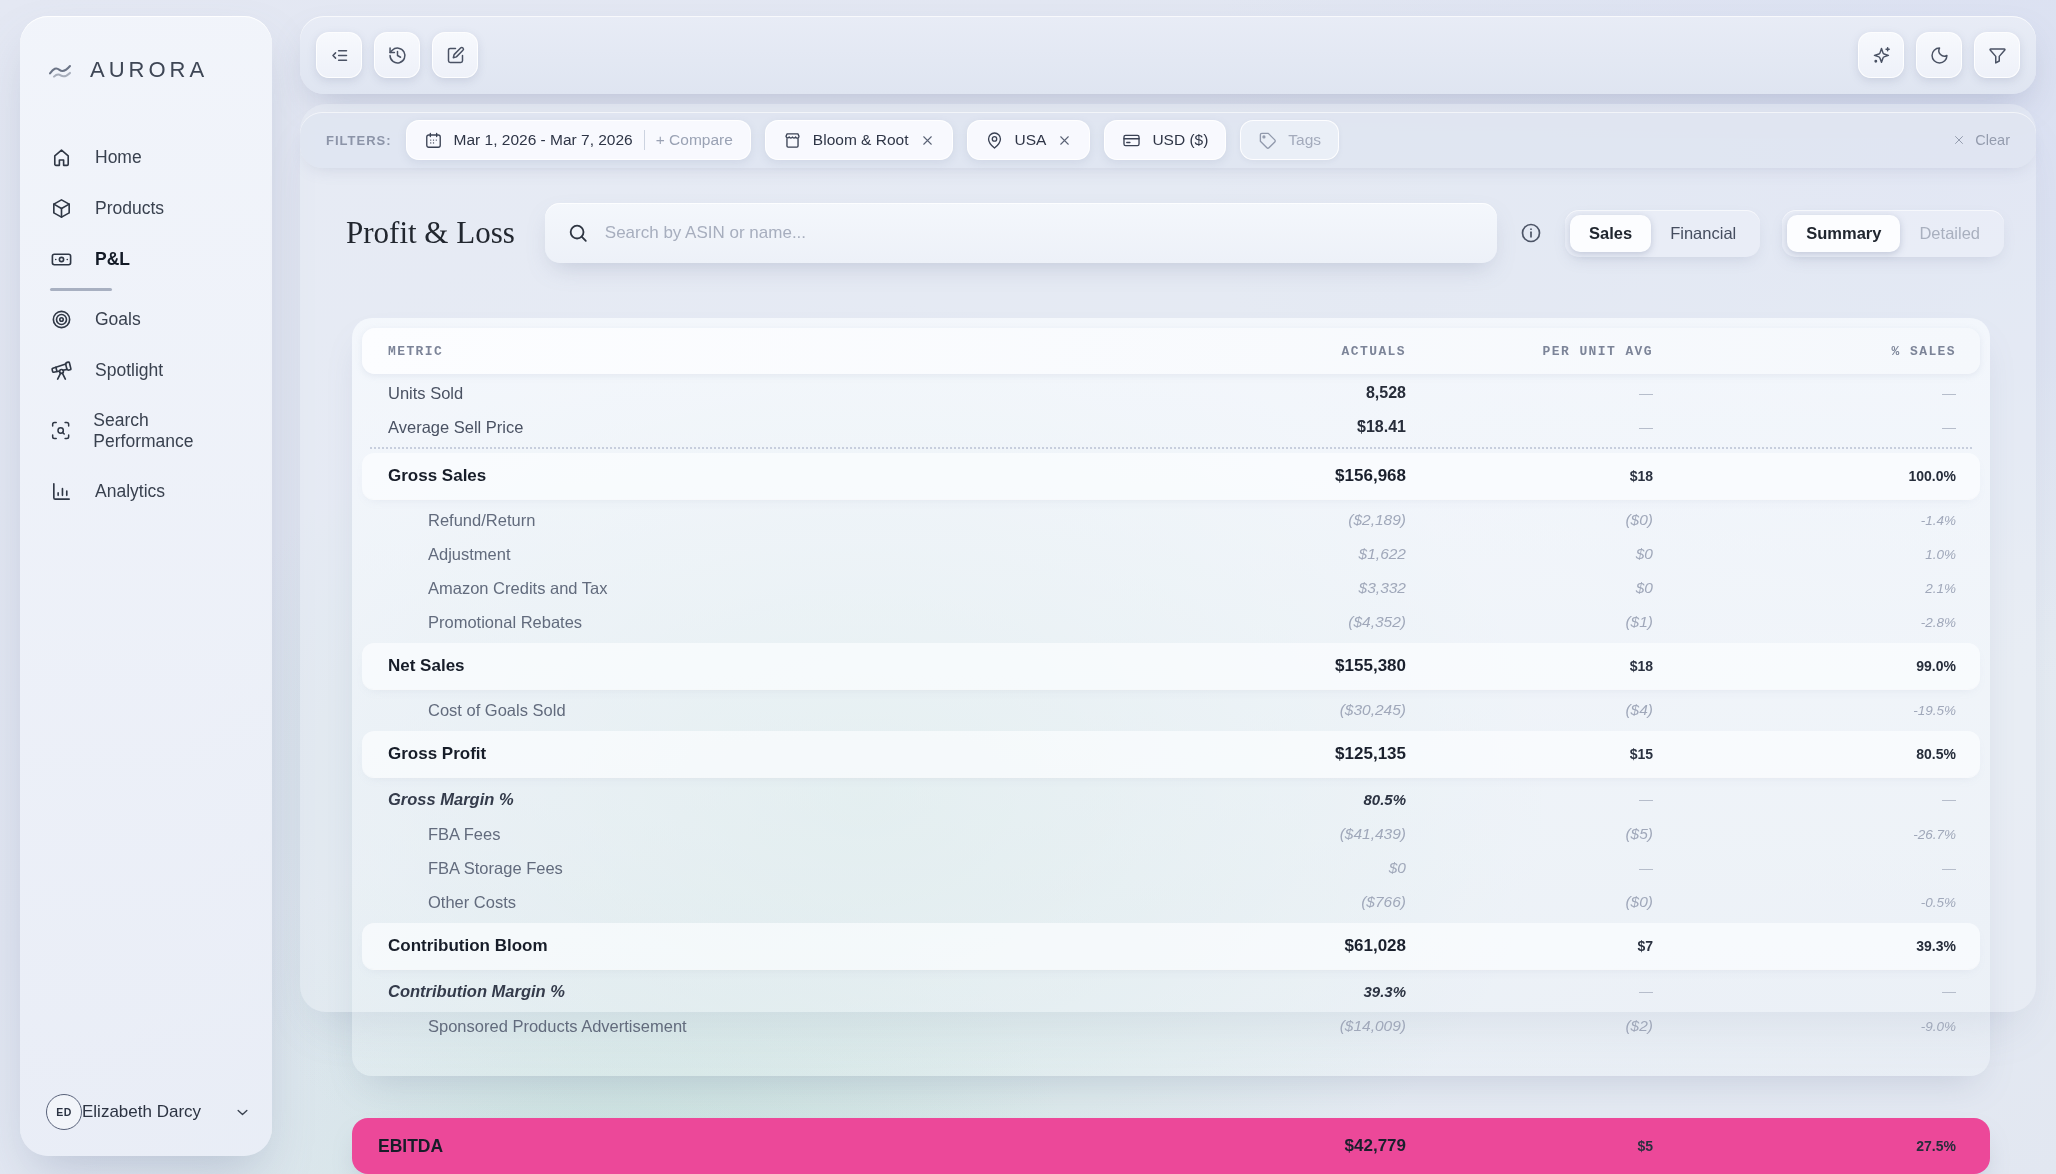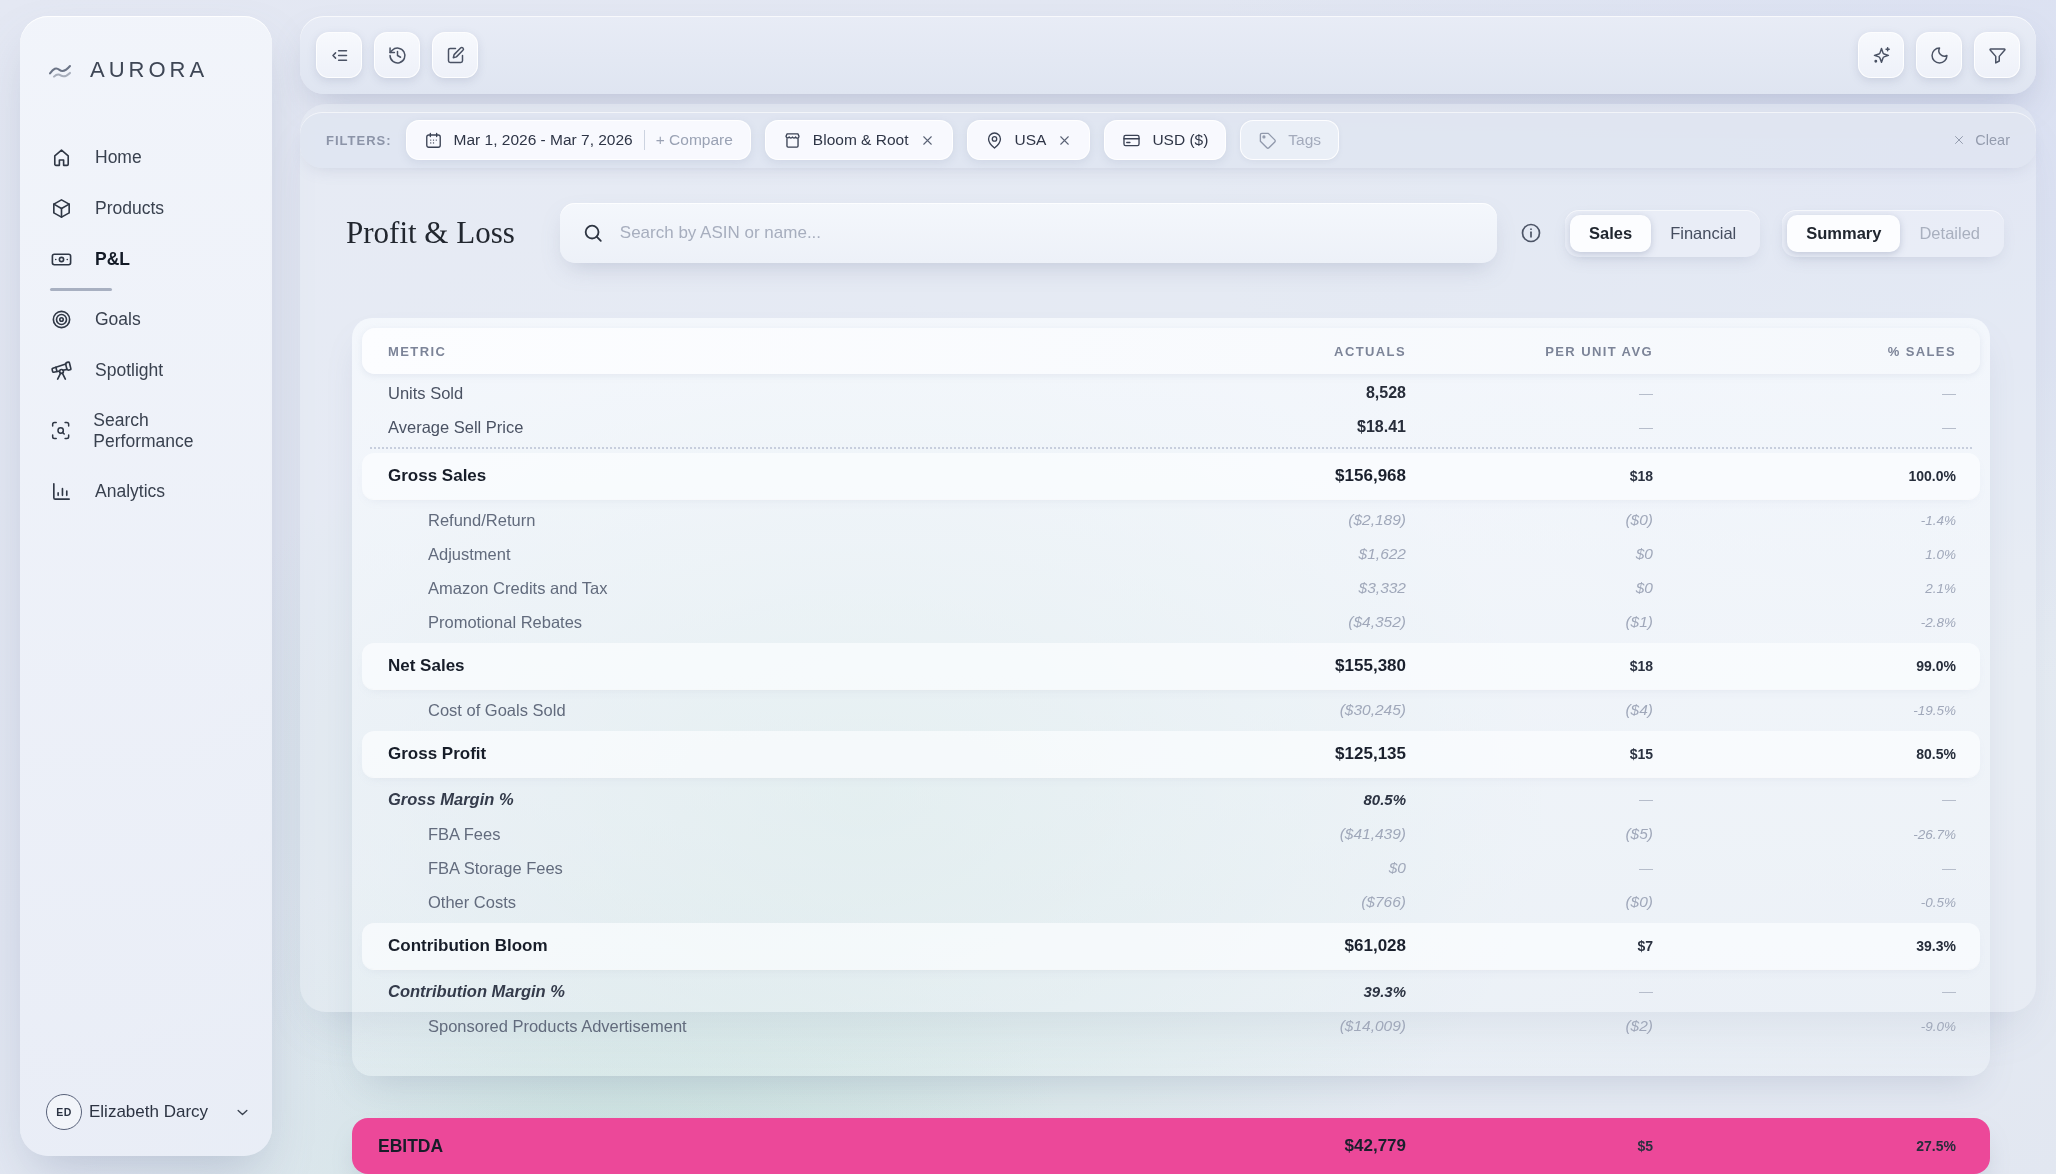--- a/index.html
+++ b/index.html
@@ -24,21 +24,21 @@
     padding:26px 0;
   }
   .logo-row { display:flex; align-items:center; gap:12px; padding:12px 26px; }
   .logo-row .icon { width:32px; height:32px; color:#6b7486; stroke-width:1.5; }
   .brand-name { font-size:22px; letter-spacing:4px; font-weight:500; color:#3e4655; }
   .nav { margin-top:34px; display:flex; flex-direction:column; }
   .nav-item { display:flex; align-items:center; gap:22px; padding:14px 30px; font-size:17.5px; color:#39414f; cursor:pointer; }
   .nav-item .icon { width:23px; height:23px; color:#2f3745; }
   .nav-item.active { color:#131a26; font-weight:700; }
   .nav-underline { width:62px; height:2.5px; background:#a8b0c1; border-radius:2px; margin:3px 0 3px 30px; }
-  .user-row { position:absolute; bottom:26px; left:26px; right:20px; display:flex; align-items:center; gap:7px; cursor:pointer; }
+  .user-row { position:absolute; bottom:26px; left:26px; right:20px; display:flex; align-items:center; gap:0; cursor:pointer; }
   .avatar { width:36px; height:36px; border-radius:50%; border:1.6px solid #59627a; display:grid; place-items:center;
     font-size:10.5px; font-weight:800; color:#2b3343; background:rgba(255,255,255,0.4); letter-spacing:0.5px; }
   .user-name { font-size:17px; color:#2c3342; }
   .user-row .chev { width:19px; height:19px; color:#39414f; margin-left:auto; }
 
   
   .main { position:absolute; left:300px; top:0; width:1736px; height:1174px; }
 
   .toolbar {
     position:absolute; top:16px; left:0; right:0; height:78px; border-radius:24px;
@@ -70,21 +70,21 @@
   .pill .icon { width:19px; height:19px; color:#3a4254; }
   .pill .x-icon { width:15px; height:15px; color:#5a6275; }
   .pill .sep { width:1px; height:20px; background:#ccd3e0; }
   .pill .compare { color:#9aa2b4; }
   .pill.muted { background:rgba(243,246,252,0.55); color:#a4abbc; box-shadow:0 2px 5px rgba(125,137,165,0.1); }
   .pill.muted .icon { color:#9199ac; }
   .clear-btn { margin-left:auto; display:flex; align-items:center; gap:9px; color:#949cae; font-size:14.5px; cursor:pointer; }
   .clear-btn .icon { width:14px; height:14px; }
 
   .title-row { position:absolute; top:96px; left:46px; right:32px; height:66px; display:flex; align-items:center; gap:22px; }
-  .page-title { font-family:"Liberation Serif", serif; font-weight:500; font-size:31px; color:#22272f; white-space:nowrap; margin-right:23px; }
+  .page-title { font-family:"Liberation Serif", serif; font-weight:500; font-size:31px; color:#22272f; white-space:nowrap; margin-right:8px; }
   .search-box { flex:1; height:60px; border-radius:15px; position:relative;
     background:linear-gradient(180deg,#f4f7fc,#edf1f8);
     box-shadow:0 10px 24px -8px rgba(120,132,160,0.35), inset 0 1px 0 rgba(255,255,255,0.8); }
   .search-box .icon { position:absolute; left:22px; top:19px; width:22px; height:22px; color:#2e3542; stroke-width:2; }
   .search-box input { position:absolute; inset:0; border:0; outline:none; background:transparent;
     padding-left:60px; font-size:17px; color:#2c3342; font-family:inherit; }
   .search-box input::placeholder { color:#a7aebe; }
   .info-btn { width:24px; height:24px; color:#4c5466; cursor:pointer; }
   .seg { display:flex; align-items:center; height:47px; padding:5px; gap:0; border-radius:14px;
     background:rgba(233,237,246,0.92); box-shadow:0 6px 16px -6px rgba(125,137,165,0.3), inset 0 1px 0 rgba(255,255,255,0.6); }
@@ -92,21 +92,21 @@
     font-size:16.5px; color:#454d5f; cursor:pointer; white-space:nowrap; }
   .seg-opt.active { background:#fcfdff; font-weight:700; color:#20262f; box-shadow:0 2px 7px rgba(118,130,160,0.35); }
   .seg.muted-off .seg-opt:not(.active) { color:#a9b0bf; }
 
   
   .table-card { position:absolute; top:214px; left:52px; right:46px; height:758px; border-radius:20px;
     background:linear-gradient(180deg, rgba(249,252,255,0.72), rgba(241,247,250,0.32));
     box-shadow:0 18px 36px -14px rgba(118,130,162,0.28); padding:10px; }
   .thead { height:46px; border-radius:13px; background:linear-gradient(100deg,#fcfdff 0%,#f5f8fc 100%);
     box-shadow:0 2px 7px rgba(138,148,178,0.14); display:flex; align-items:center; padding:0 24px 0 16px; }
-  .thead .hcell { font-size:13px; letter-spacing:1.4px; font-weight:700; color:#7c8498; }
+  .thead .hcell { font-size:13px; letter-spacing:1.4px; font-weight:700; color:#7c8498;font-family:Liberation Mono, monospace; }
   .rows { padding-top:2px; }
   .row { display:flex; align-items:center; padding:0 24px 0 16px; height:34px; }
   .row.section { height:46px; margin:4px 0; border-radius:12px;
     background:rgba(252,253,255,0.68); box-shadow:0 1px 0 rgba(255,255,255,0.7), 0 5px 12px -6px rgba(135,145,175,0.18); }
   .row.ratio { height:36px; }
   .col-metric { flex:1; display:flex; align-items:center; padding-left:10px; }
   .row.indent .col-metric { padding-left:50px; }
   .col-act, .col-unit, .col-pct { display:flex; align-items:center; justify-content:flex-end; }
   .col-act { width:260px; } .col-unit { width:247px; } .col-pct { width:303px; }
   .m-plain { font-size:16.5px; color:#4a5263; }

